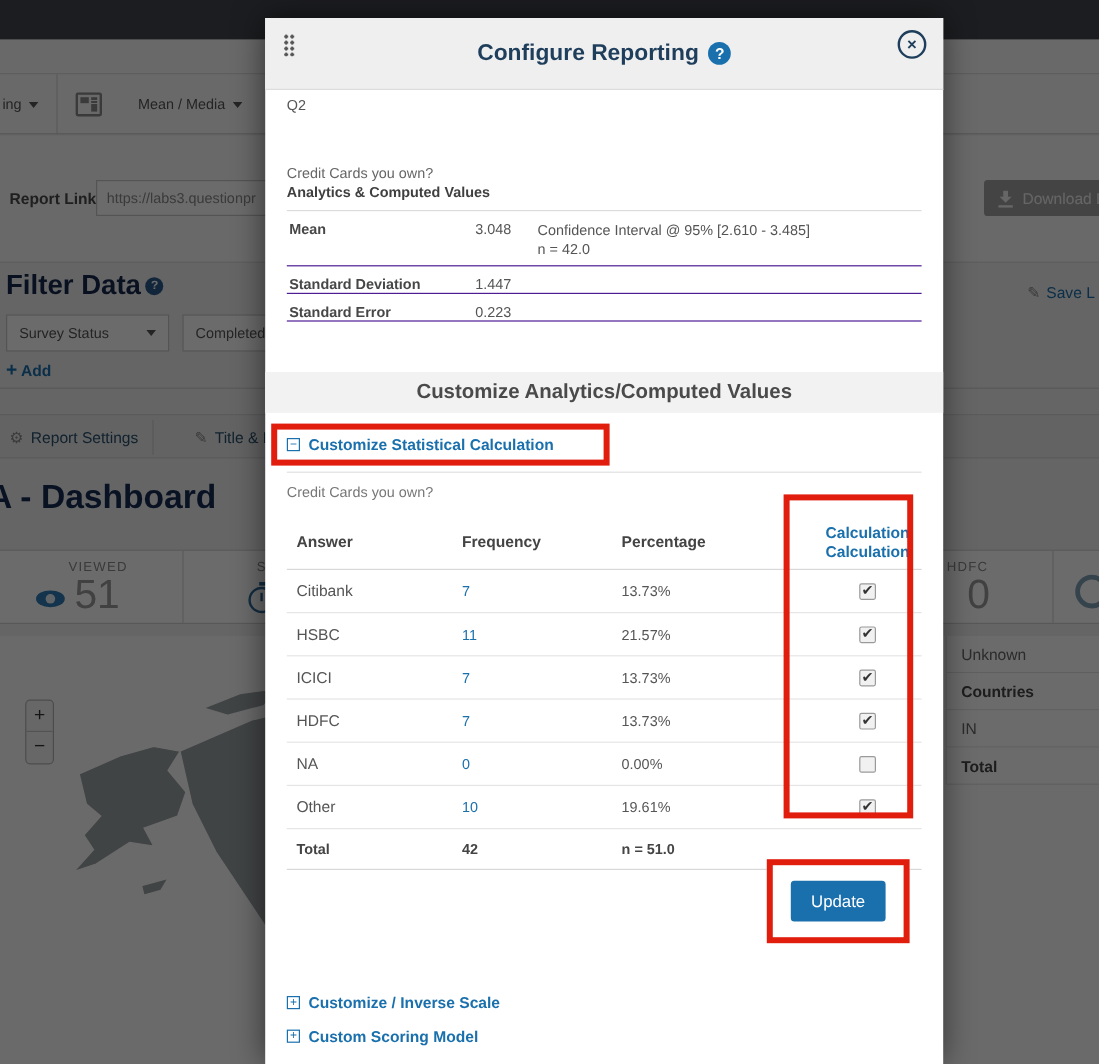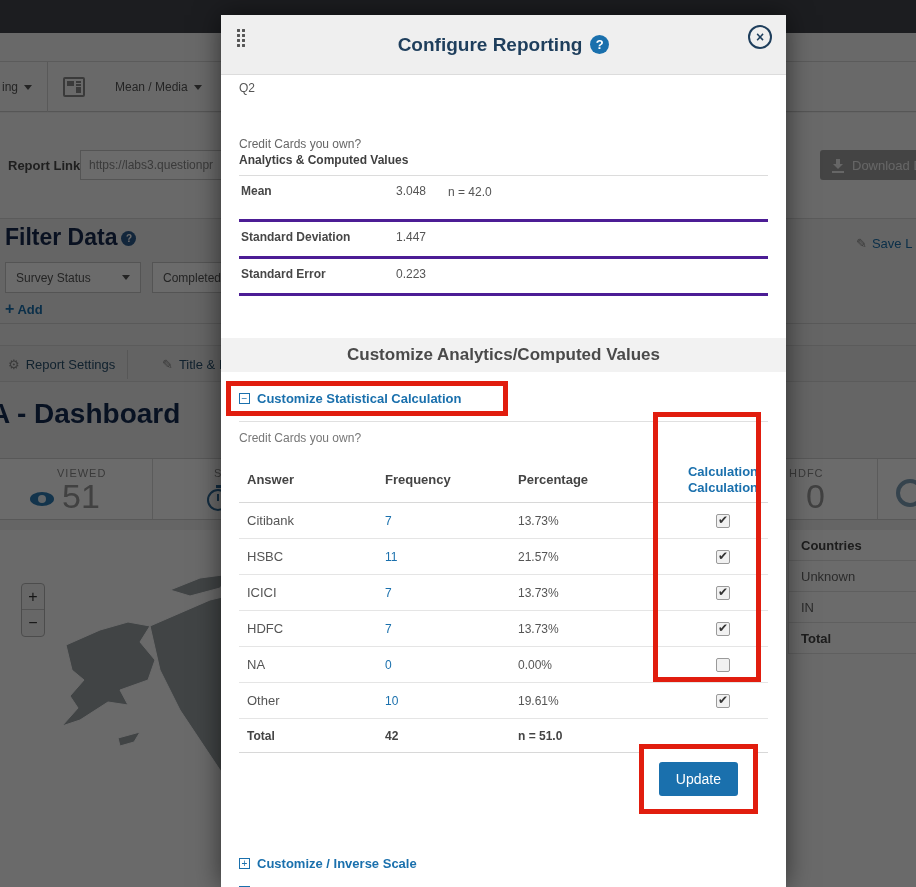--- a/index.html
+++ b/index.html
@@ -81,21 +81,21 @@
   .help-circ { display:inline-block; width:19px; height:19px; border-radius:50%; background:#1a70ad; color:#fff;
      font-size:13px; font-weight:bold; text-align:center; line-height:19px; margin-left:8px; vertical-align:-2px; }
   .close-btn { position:absolute; right:14px; top:10px; width:24px; height:24px; border-radius:50%;
      border:2px solid #1e3e5c; color:#1e3e5c; font-size:14px; font-weight:bold; text-align:center; line-height:20px; }
 
   .modal-body { position:relative; padding:0 18px; }
   .q-code { padding-top:6px; font-size:12px; color:#555; }
   .q-text { margin-top:42px; font-size:12px; color:#666; }
   .analytics-head { margin-top:2px; font-size:12px; font-weight:bold; color:#3f3f3f; }
   .hr { height:1px; background:#dcdcdc; margin-top:8px; }
-  .an-row { display:grid; grid-template-columns:155px 52px 1fr; padding:8px 0 12px 2px; border-bottom:3px solid #4c1d95; font-size:12px; color:#555; }
+  .an-row { display:grid; grid-template-columns:155px 52px 1fr; padding:8px 0 0 2px; border-bottom:1px solid #4c1d95; font-size:12px; color:#555; }
   .an-row .lbl { font-weight:bold; color:#474747; }
   .an-note div { line-height:16px; }
 
   .section-band { margin:42px -18px 0; height:34px; background:#f2f2f2; display:flex; align-items:center; justify-content:center;
      font-size:17px; font-weight:bold; color:#4a4a4a; }
 
   .redbox-inline { display:inline-block; border:5px solid #e11d0e; padding:5px 42px 5px 8px; margin:9px 0 0 -13px; background:#fff; }
   .collapse-link { font-size:13px; font-weight:bold; color:#1a70ad; display:flex; align-items:center; gap:7px; }
   .pm-box { display:inline-flex; width:11px; height:11px; border:1px solid #1a70ad; font-size:10px; font-weight:normal;
      align-items:center; justify-content:center; line-height:10px; flex:none; }
@@ -223,22 +223,22 @@
           <path d="M118,208 L140,202 L134,212 L120,216 Z"></path>
         </g>
       </svg>
       <div class="zoom-btns">
         <div class="zoom-btn">+</div>
         <div class="zoom-btn">−</div>
       </div>
     </div>
 
     <div class="countries">
+      <div class="crow">Unknown</div>
       <div class="crow hdr">Countries</div>
-      <div class="crow">Unknown</div>
       <div class="crow">IN</div>
       <div class="crow total">Total</div>
     </div>
   </div>
 
   <div class="modal">
     <div class="modal-header">
       <span class="drag-handle"></span>
       <span class="modal-title">Configure Reporting</span>
       <span class="help-circ">?</span>
@@ -248,20 +248,21 @@
     <div class="modal-body">
       <div class="q-code">Q2</div>
       <div class="q-text">Credit Cards you own?</div>
       <div class="analytics-head">Analytics &amp; Computed Values</div>
       <div class="hr"></div>
 
       <div class="an-row" style="min-height:46px;">
         <div class="lbl">Mean</div>
         <div>3.048</div>
         <div class="an-note">
+          <div>Confidence Interval @ 95% [2.610 - 3.485]</div>
           <div>n = 42.0</div>
         </div>
       </div>
       <div class="an-row">
         <div class="lbl">Standard Deviation</div>
         <div>1.447</div>
         <div></div>
       </div>
       <div class="an-row">
         <div class="lbl">Standard Error</div>

